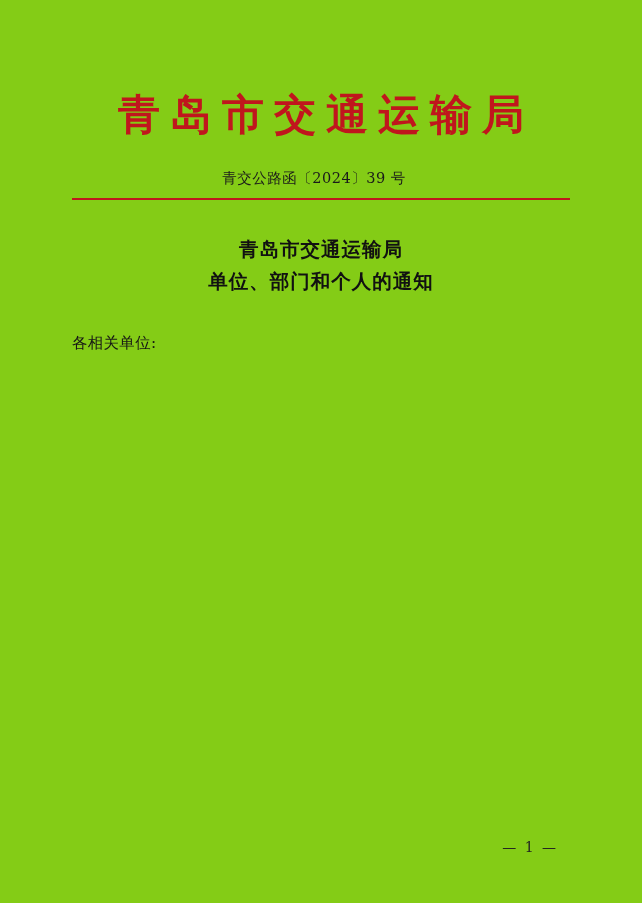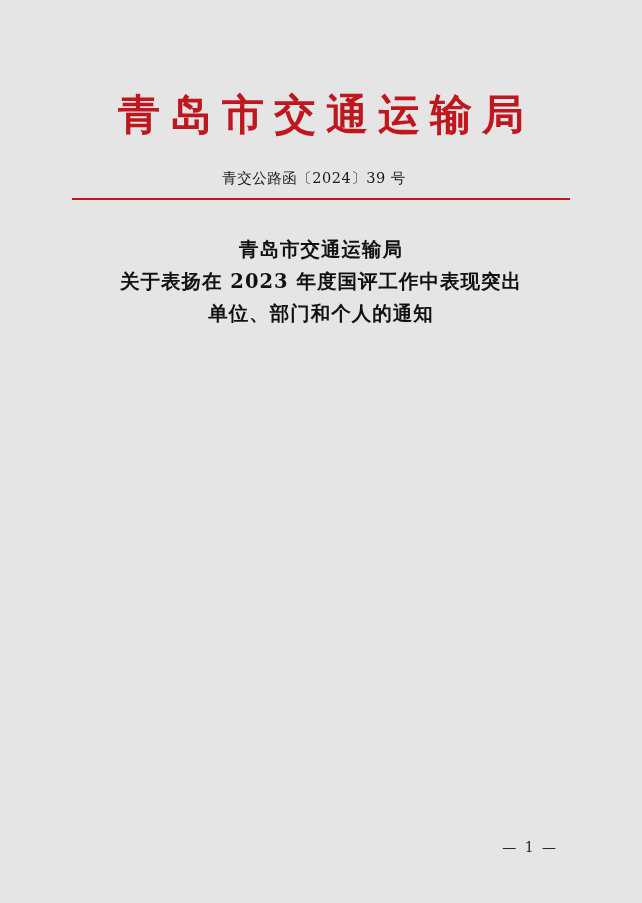--- a/index.html
+++ b/index.html
@@ -14,21 +14,21 @@
     color: #1a1a1a;
     overflow: hidden;
   }
 
   .page {
     position: relative;
     width: 642px;
     height: 903px;
     box-sizing: border-box;
     padding: 0 72px;
-    background: #e5e5e5;
+    background: #84cc16;
   }
 
   
   .masthead {
     padding-top: 92px;
     text-align: center;
   }
   .masthead-title {
     color: #c0161d;
     font-family: "DejaVu Serif", "Liberation Serif", serif;
@@ -113,22 +113,22 @@
   </div>
 
   <div class="doc-number-row">
     <span class="doc-number">青交公路函〔2024〕39 号</span>
   </div>
 
   <div class="red-rule"></div>
 
   <div class="title-block">
     <div class="title-line">青岛市交通运输局</div>
-    <div class="title-line">关于表扬在 2023 年度国评工作中表现突出</div>
     <div class="title-line">单位、部门和个人的通知</div>
   </div>
 
   <div class="body-block">
+    <p class="salutation">各相关单位:</p>
   </div>
 
   <div class="footer">— 1 —</div>
 
 </div>
 
 </body></html>

